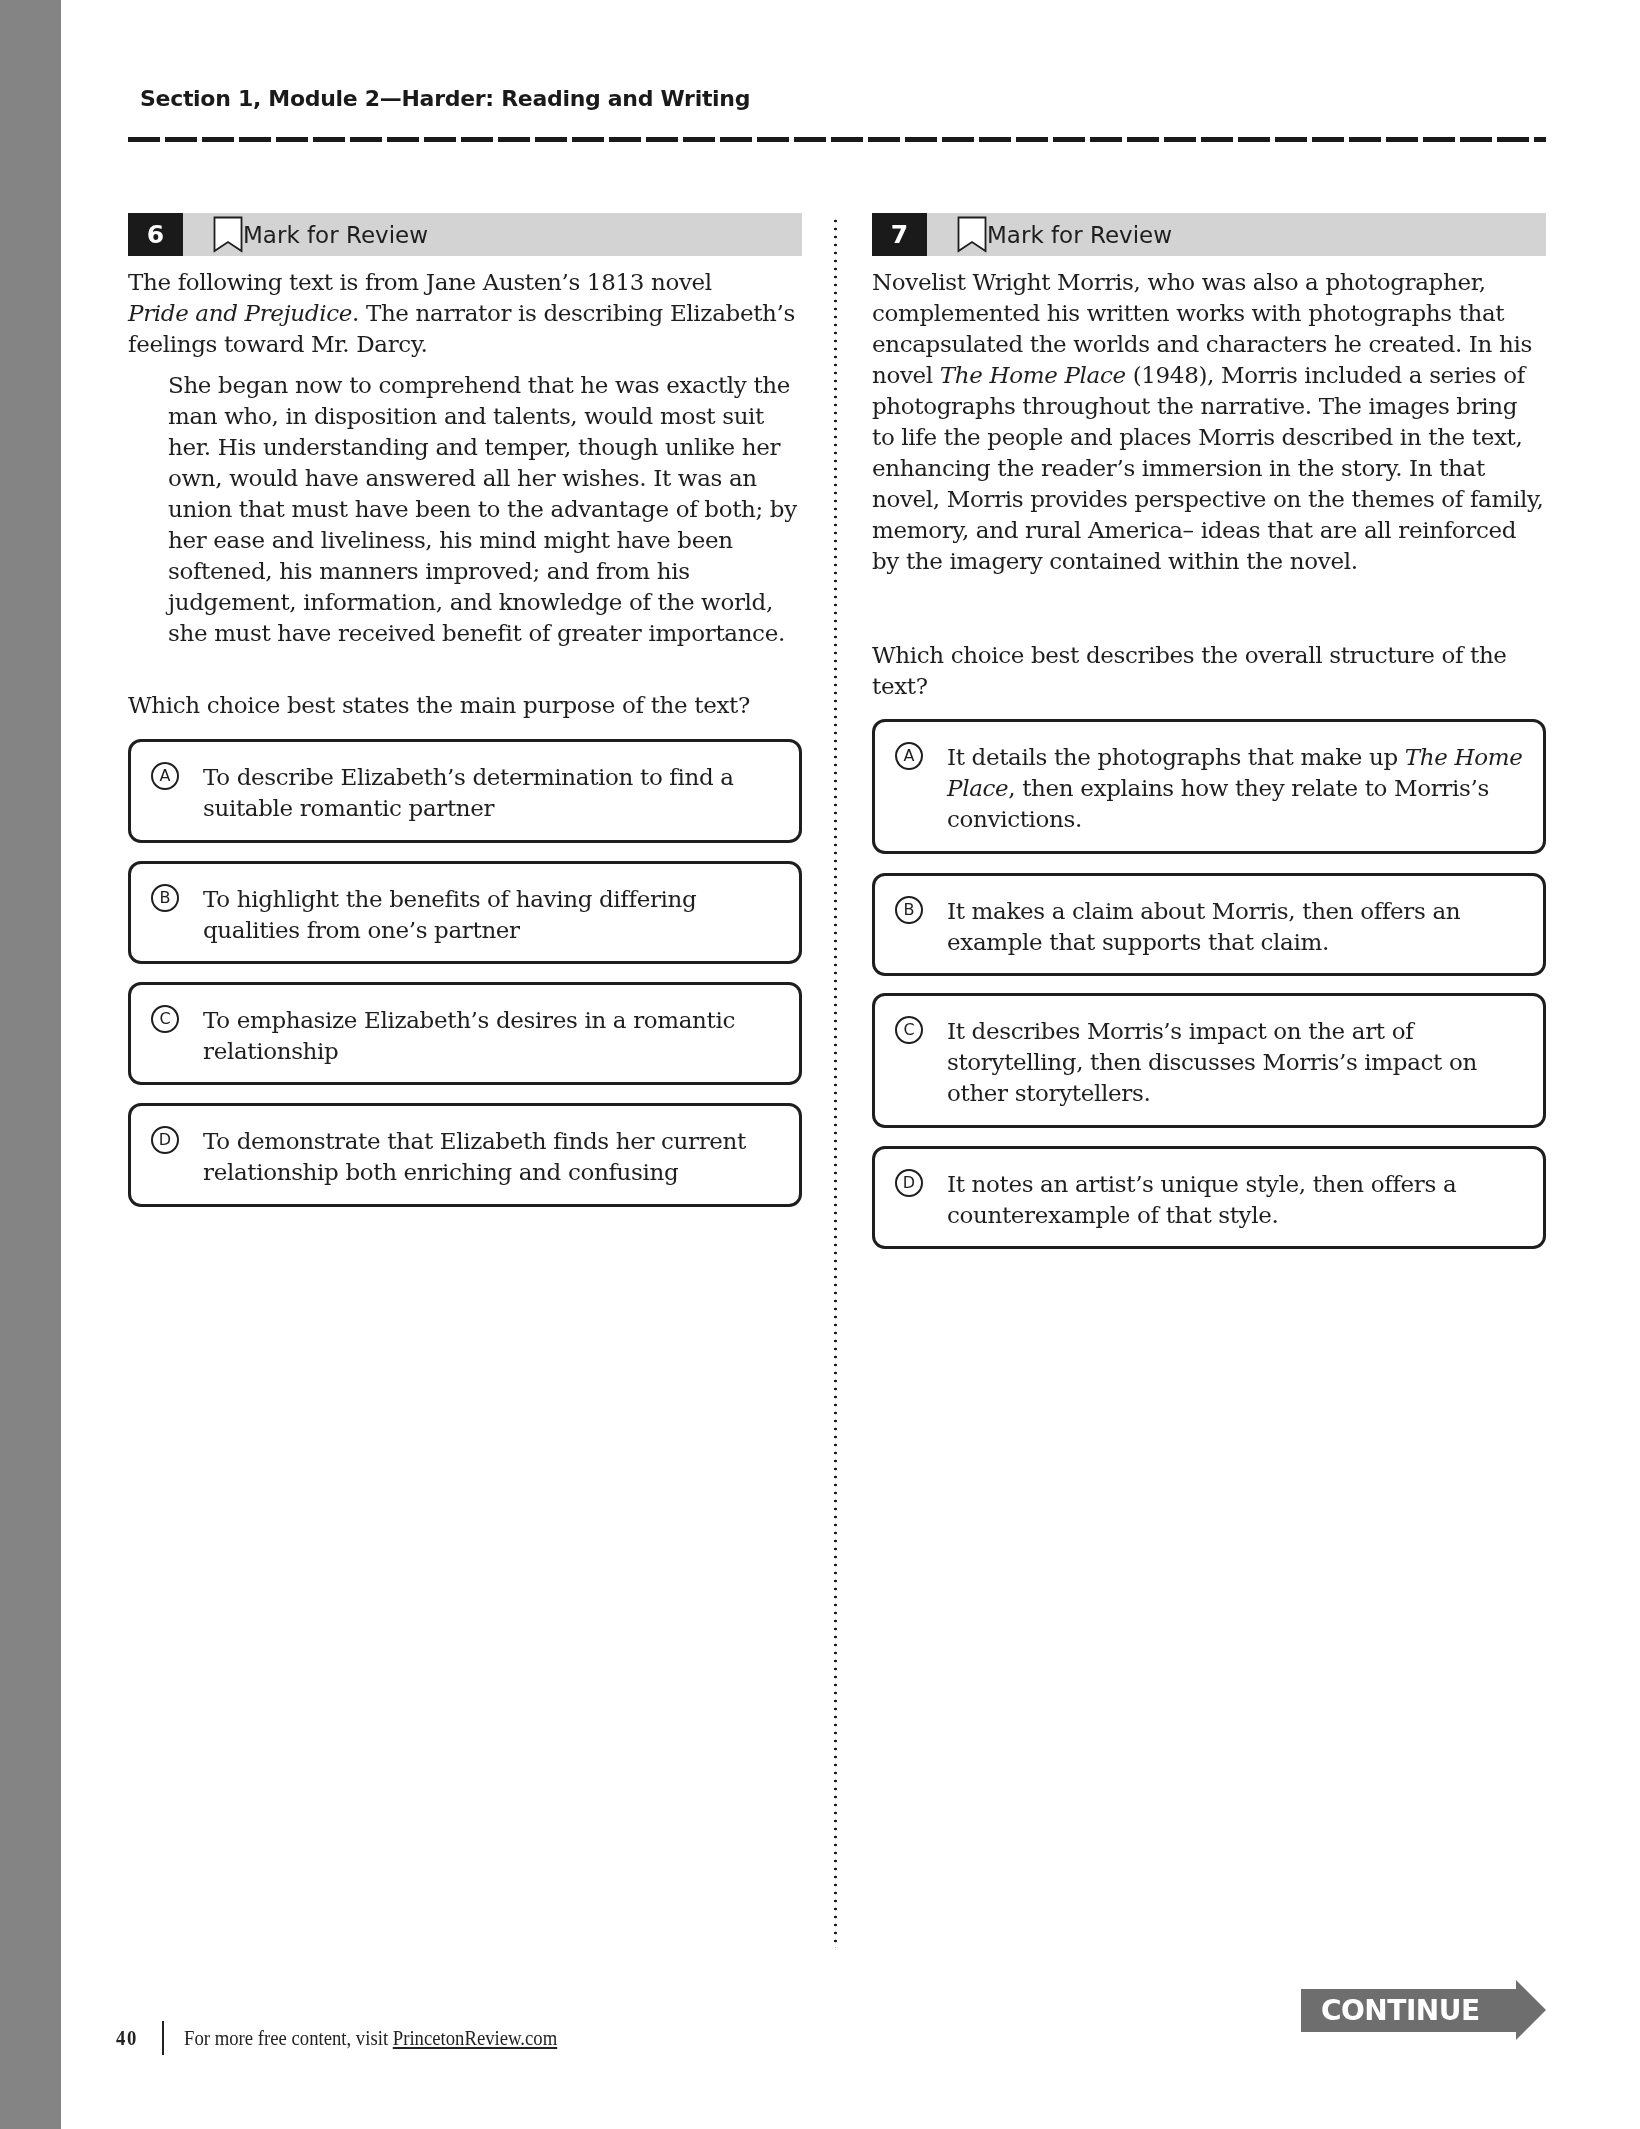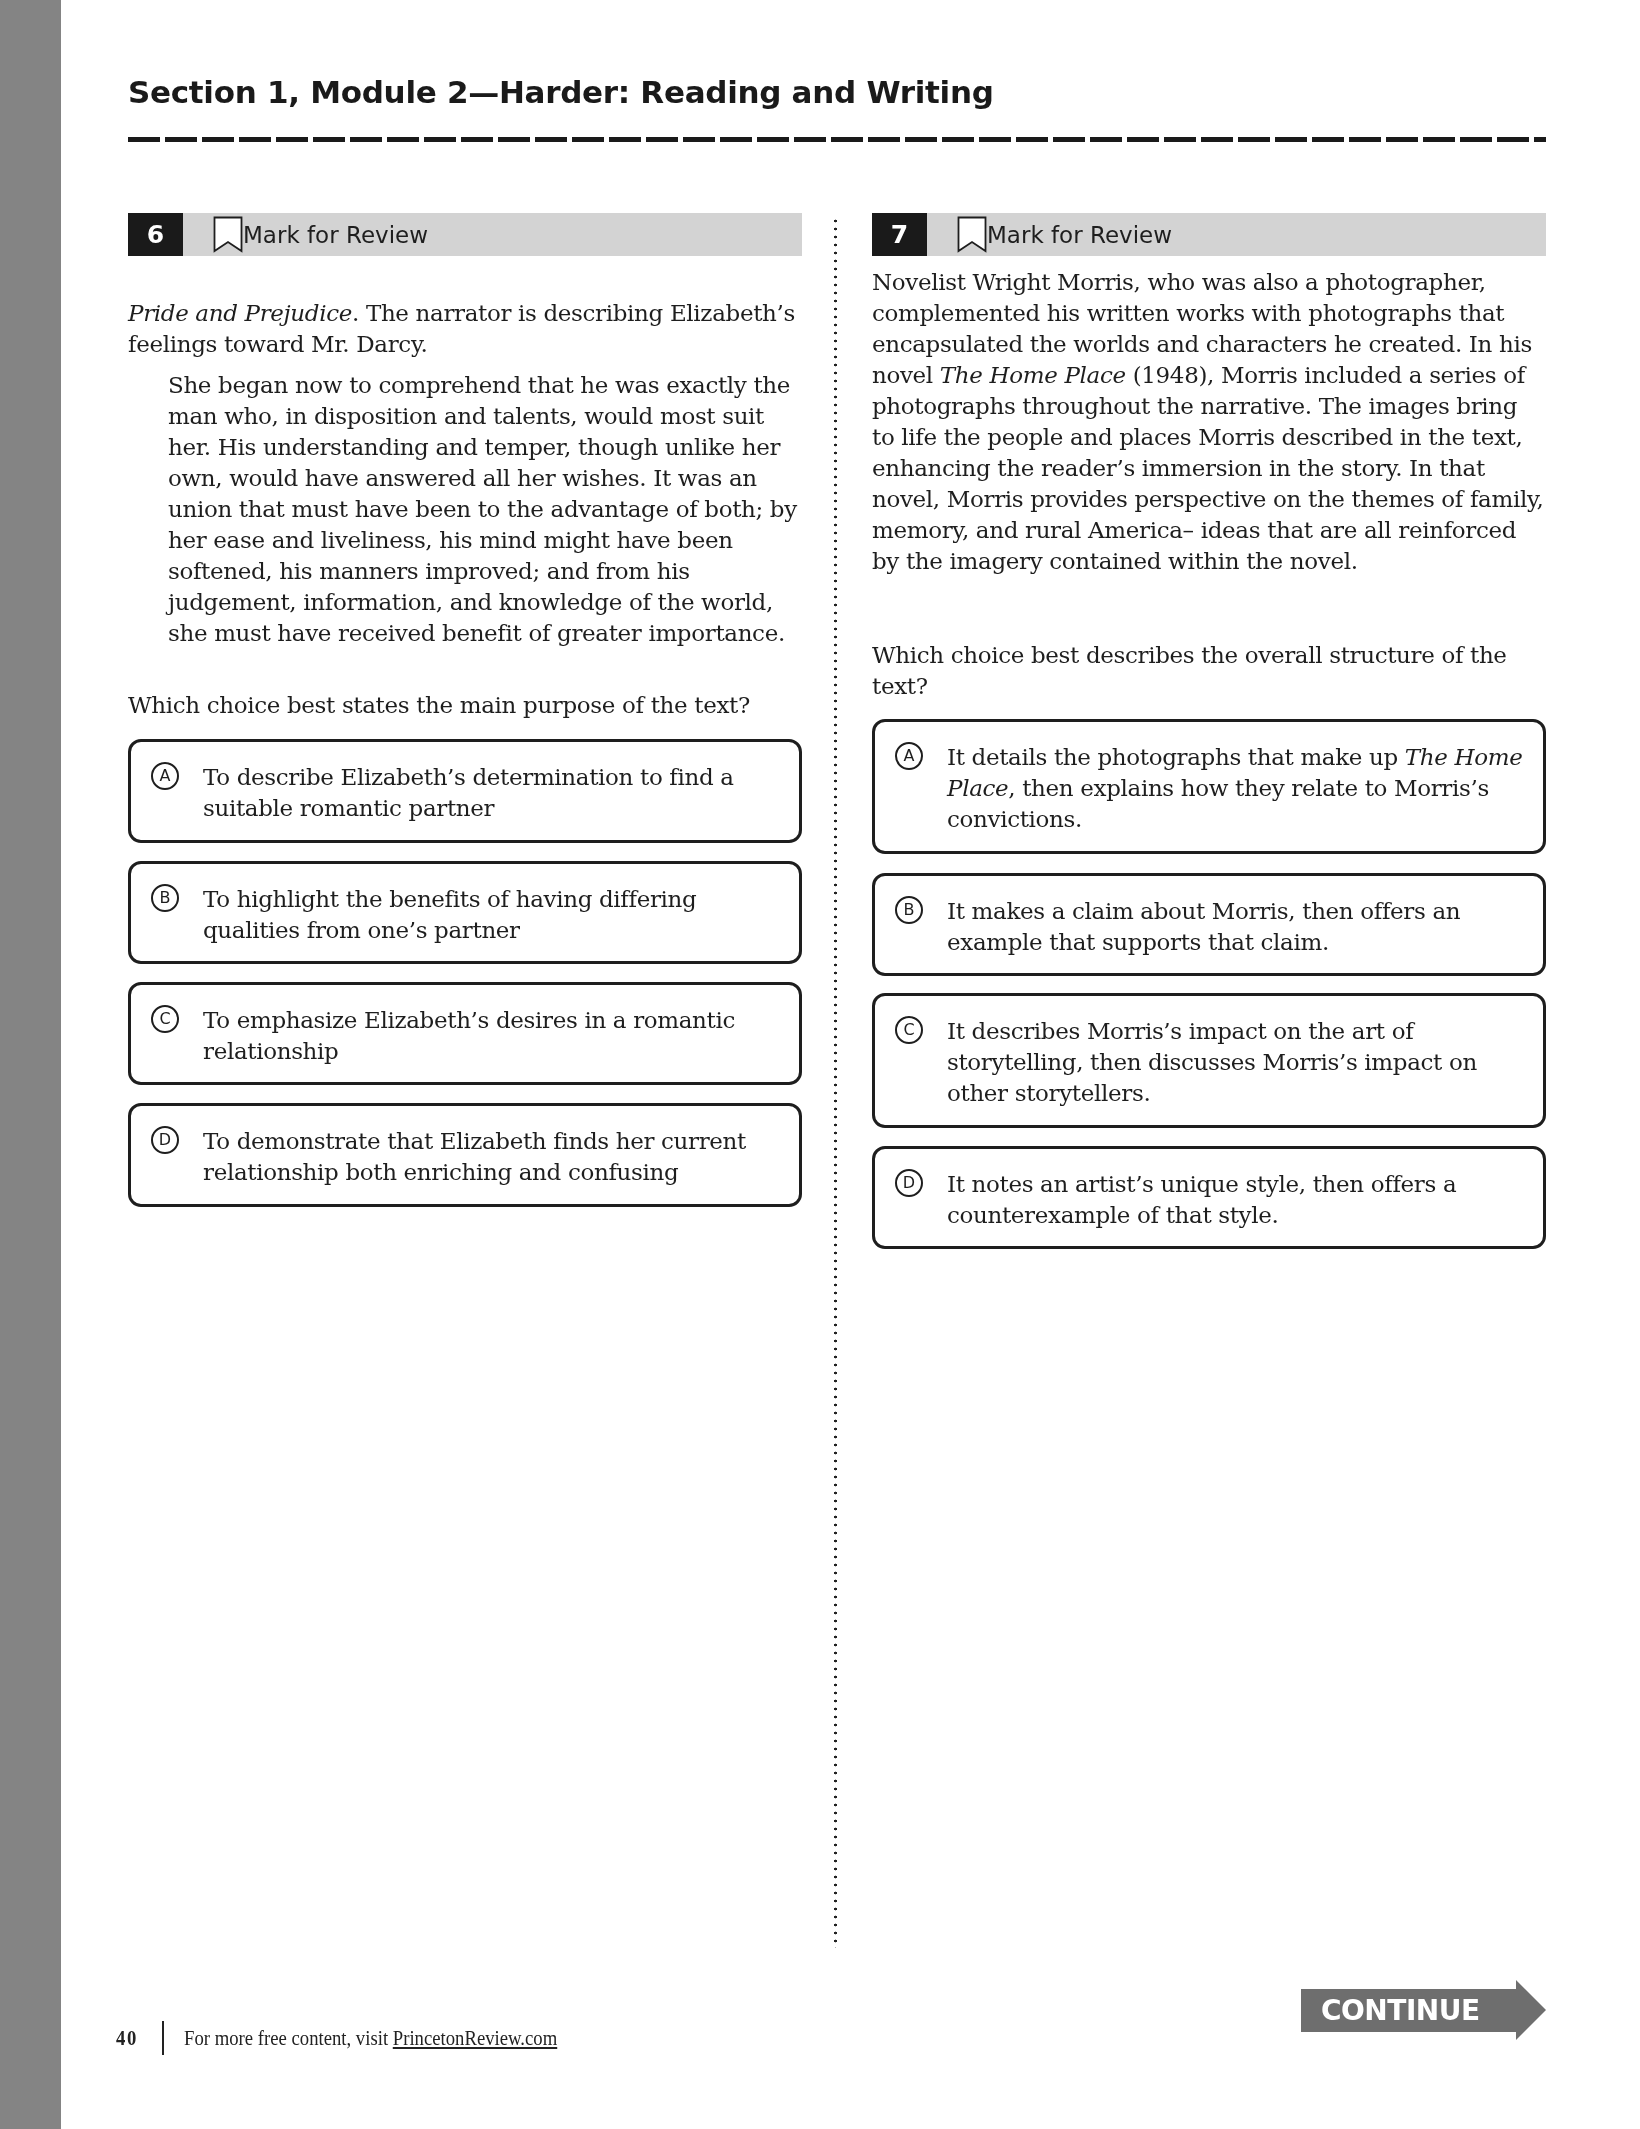--- a/index.html
+++ b/index.html
@@ -3,23 +3,23 @@
 <meta charset="utf-8">
 <style>
   html, body { margin: 0; padding: 0; }
   body {
     width: 1640px; height: 2129px; position: relative; background: #ffffff;
     overflow: hidden; color: #1e1e1e;
     font-family: "DejaVu Serif", "Liberation Serif", serif;
   }
   .sidebar { position: absolute; left: 0; top: 0; width: 61px; height: 2129px; background: #848484; }
   .page-title {
-    position: absolute; left: 128px; top: 74px; margin: 0;
+    position: absolute; left: 128px; top: 74px; margin: 12px;
     font-family: "DejaVu Sans", "Liberation Sans", sans-serif; font-weight: bold;
-    font-size: 31px; letter-spacing: -0.3px; color: #1a1a1a; white-space: nowrap;
+    font-size: 22px; letter-spacing: -0.3px; color: #1a1a1a; white-space: nowrap;
   }
   .title-rule {
     position: absolute; left: 128px; top: 137px; width: 1418px; height: 5px;
     background: repeating-linear-gradient(to right, #1a1a1a 0, #1a1a1a 32px, transparent 32px, transparent 37px);
   }
   .divider {
     position: absolute; left: 834px; top: 217px; width: 3px; height: 1731px;
     background: radial-gradient(circle, #222 1.3px, transparent 1.6px) 0 0 / 3px 8px repeat-y;
   }
   .qcol { position: absolute; top: 213px; width: 674px; }
@@ -80,21 +80,21 @@
 
 <section class="qcol left">
   <div class="qhead">
     <div class="qnum">6</div>
     <svg class="bookmark" viewBox="0 0 30 37">
       <path d="M1.5 1.5 H28.5 V35 L15 26 L1.5 35 Z" fill="#fff" stroke="#1e1e1e" stroke-width="1.8"></path>
     </svg>
     <span class="mark-label">Mark for Review</span>
   </div>
 
-  <p class="txt" style="top:54px; width:674px;"><br><i>Pride and Prejudice</i><span>. The narrator is describing Elizabeth’s feelings toward Mr. Darcy.</span></p>
+  <p class="txt" style="top:54px; width:674px;"><span>The following text is from Jane Austen’s 1813 novel</span><br><i>Pride and Prejudice</i><span>. The narrator is describing Elizabeth’s feelings toward Mr. Darcy.</span></p>
 
   <p class="txt quote" style="top:157px; width:636px;">She began now to comprehend that he was exactly the man who, in disposition and talents, would most suit her. His understanding and temper, though unlike her own, would have answered all her wishes. It was an union that must have been to the advantage of both; by her ease and liveliness, his mind might have been softened, his manners improved; and from his judgement, information, and knowledge of the world, she must have received benefit of greater importance.</p>
 
   <p class="txt" style="top:477px; width:674px;">Which choice best states the main purpose of the text?</p>
 
   <div class="opt" style="top:526px; height:104px;">
     <div class="letter">A</div>
     <div class="otext">To describe Elizabeth’s determination to find a suitable romantic partner</div>
   </div>
   <div class="opt" style="top:648px; height:103px;">

